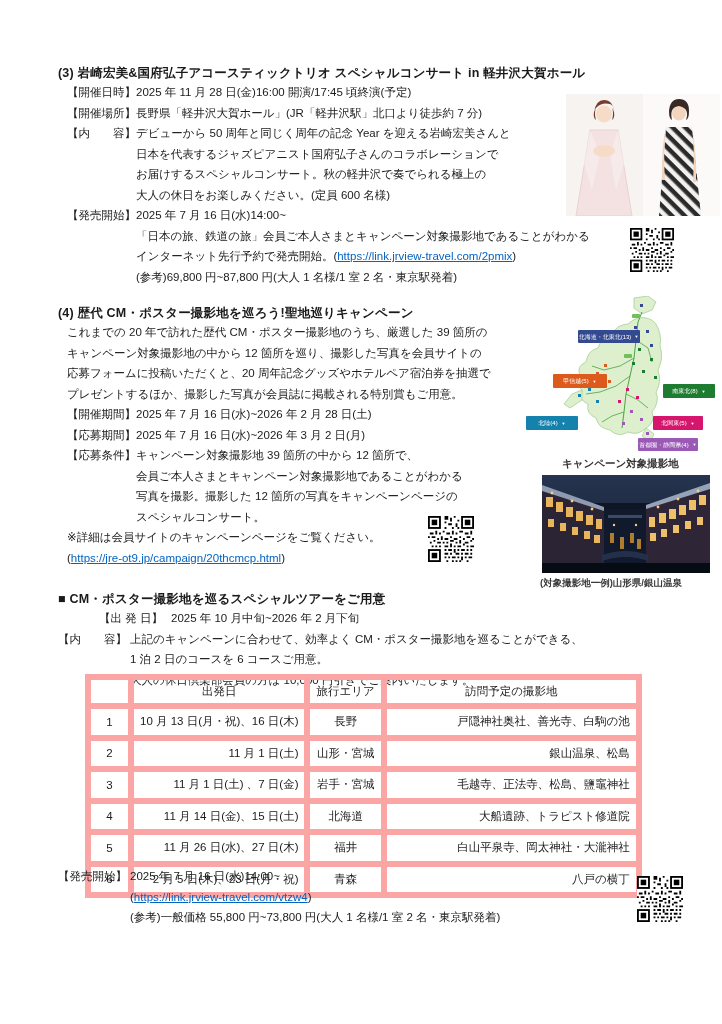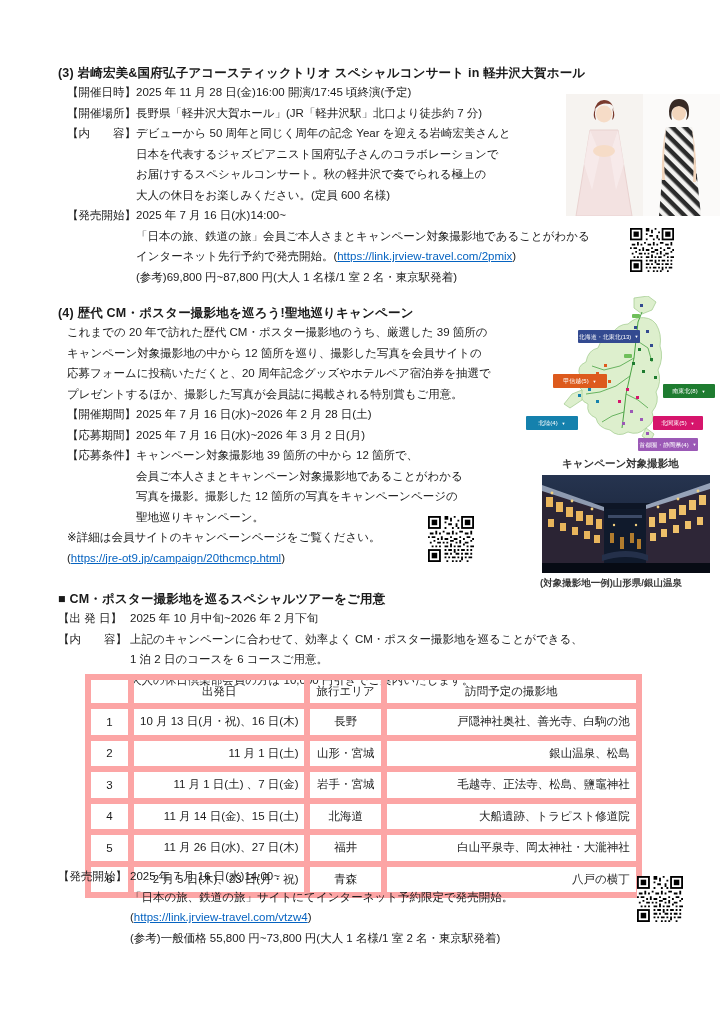--- a/index.html
+++ b/index.html
@@ -127,21 +127,21 @@
     <div class="row">
       <span class="lbl">【応募期間】</span>
       <span class="val">2025 年 7 月 16 日(水)~2026 年 3 月 2 日(月)</span>
     </div>
     <div class="row">
       <span class="lbl">【応募条件】</span>
       <span class="val">
         <div>キャンペーン対象撮影地 39 箇所の中から 12 箇所で、</div>
         <div>会員ご本人さまとキャンペーン対象撮影地であることがわかる</div>
         <div>写真を撮影。撮影した 12 箇所の写真をキャンペーンページの</div>
-        <div>聖地巡りキャンペーン。</div>
+        <div>スペシャルコンサート。</div>
       </span>
     </div>
     <div class="pline">※詳細は会員サイトのキャンペーンページをご覧ください。</div>
     <div class="pline"><span>(</span><a class="lnk">https://jre-ot9.jp/campaign/20thcmcp.html</a><span>)</span></div>
   </div>
 
   <div class="blk" style="left:538px;top:296px;width:184px;height:176px;">
     <svg viewBox="0 0 184 160" width="184" height="160">
 
       <path d="M96 2 L110 0 L118 6 L114 14 L104 18 L96 12 Z" fill="#ddefcd" stroke="#a8cf95" stroke-width="0.8"></path>
@@ -281,21 +281,21 @@
         <circle cx="72" cy="50" r="1.2"></circle>
           <circle cx="94" cy="50" r="1.2"></circle>
       </g>
     </svg>
   </div>
   <div class="photocap" style="left:540px;top:577px;">(対象撮影地一例)山形県/銀山温泉</div>
 
   <div class="blk" style="left:58px;top:590px;width:600px;">
     <div class="h3ttl">■ CM・ポスター撮影地を巡るスペシャルツアーをご用意</div>
     <div class="row" style="margin-left:0;">
-      <span class="lbl" style="flex-basis:72px;">【出 発 日】</span>
+      <span class="lbl" style="flex-basis:72px;margin-left:41px;">【出 発 日】</span>
       <span class="val">2025 年 10 月中旬~2026 年 2 月下旬</span>
     </div>
     <div class="row" style="margin-left:0;">
       <span class="lbl" style="flex-basis:72px;">【内　　容】</span>
       <span class="val">
         <div>上記のキャンペーンに合わせて、効率よく CM・ポスター撮影地を巡ることができる、</div>
         <div>1 泊 2 日のコースを 6 コースご用意。</div>
         <div>大人の休日倶楽部会員の方は 10,000 円引きでご案内いたします。</div>
       </span>
     </div>
@@ -354,21 +354,20 @@
         <td class="cSpot">八戸の横丁</td>
       </tr>
     </tbody>
   </table>
 
   <div class="blk" style="left:58px;top:866px;width:580px;">
     <div class="row" style="margin-left:0;">
       <span class="lbl" style="flex-basis:72px;">【発売開始】</span>
       <span class="val">
         <div>2025 年 7 月 16 日(水)14:00~</div>
-        <div>「日本の旅、鉄道の旅」サイトにてインターネット予約限定で発売開始。</div>
         <div><span>(</span><a class="lnk">https://link.jrview-travel.com/vtzw4</a><span>)</span></div>
         <div>(参考)一般価格 55,800 円~73,800 円(大人 1 名様/1 室 2 名・東京駅発着)</div>
       </span>
     </div>
   </div>
 
   <div class="qr" style="left:637px;top:876px;width:46px;height:46px;">
     <svg viewBox="0 0 25 25">
         <use href="#qrsym"></use>
       </svg>

